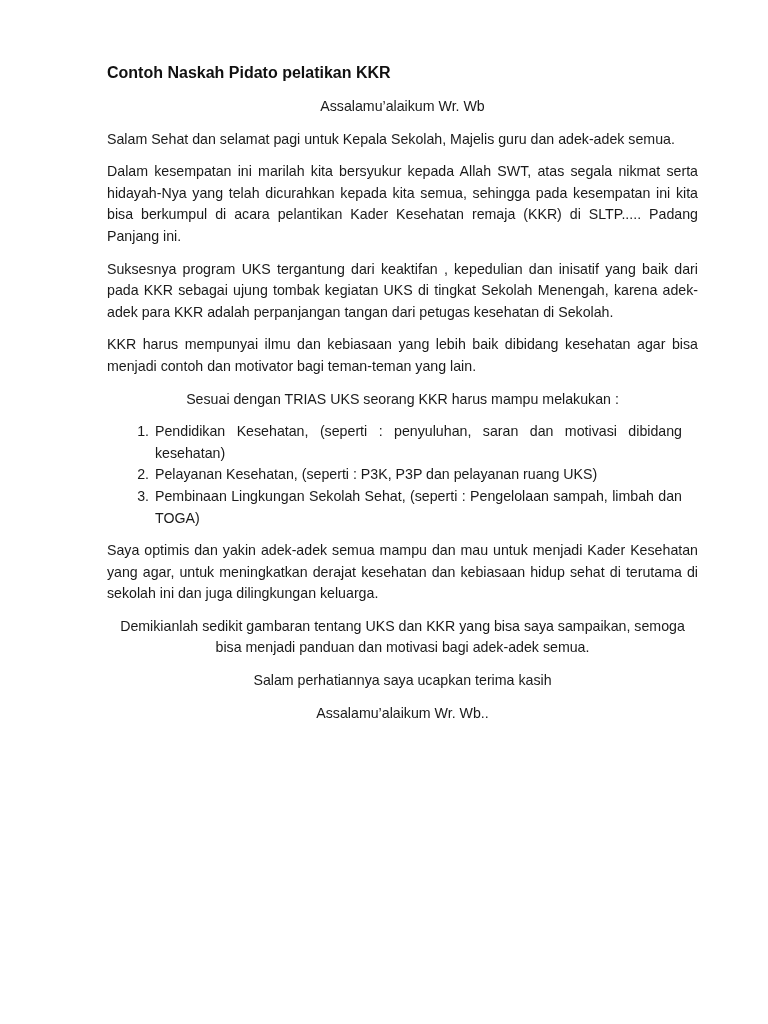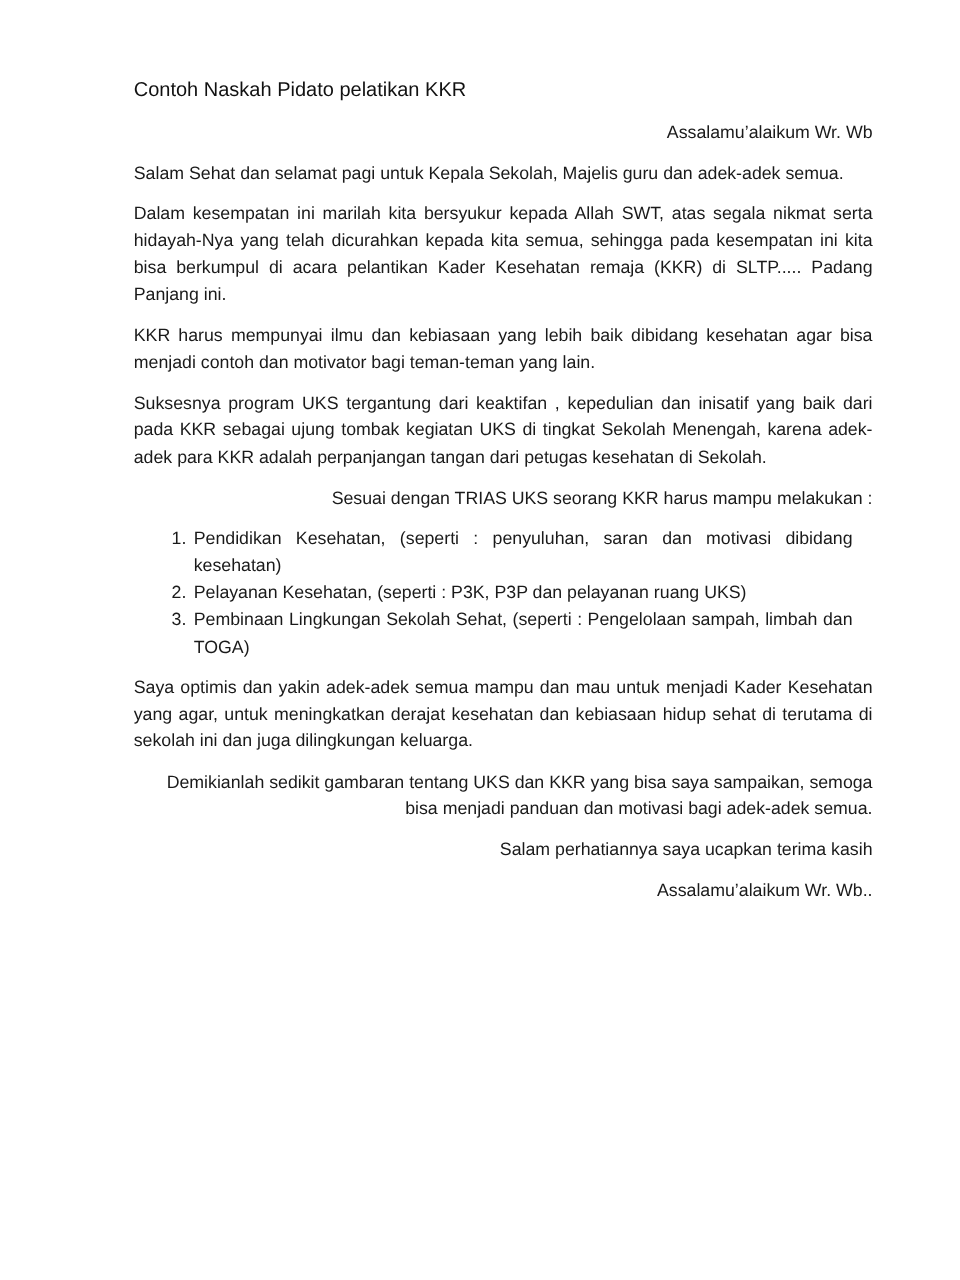--- a/index.html
+++ b/index.html
@@ -17,54 +17,54 @@
       position: absolute;
       left: 107px;
       top: 62px;
       width: 591px;
       color: #1a1a1a;
       font-family: "Liberation Sans", sans-serif;
       font-size: 14.2px;
       line-height: 21.6px;
     }
     .title {
-      font-weight: normal;
+      font-weight: bold;
       font-size: 16px;
       line-height: 22px;
       margin: 0 0 12px 0;
       color: #111111;
     }
     p {
       margin: 0 0 11px 0;
       text-align: justify;
     }
     p.left {
-      text-align: right;
+      text-align: center;
     }
     ol {
       margin: 0 16px 11px 0;
       padding-left: 46px;
     }
     ol li {
       text-align: justify;
       padding-left: 2px;
     }
   </style>
 </head>
 <body>
 
 <div class="page">
   <div class="title">Contoh Naskah Pidato pelatikan KKR</div>
 
   <p class="left">Assalamu’alaikum Wr. Wb</p>
 
   <p>Salam Sehat dan selamat pagi untuk Kepala Sekolah, Majelis guru dan adek-adek semua.</p>
   <p>Dalam kesempatan ini marilah kita bersyukur kepada Allah SWT, atas segala nikmat serta hidayah-Nya yang telah dicurahkan kepada kita semua, sehingga pada kesempatan ini kita bisa  berkumpul di acara pelantikan Kader Kesehatan remaja (KKR) di SLTP..... Padang Panjang ini.</p>
+  <p>Suksesnya program UKS tergantung dari keaktifan , kepedulian dan inisatif yang baik dari pada KKR sebagai ujung tombak kegiatan UKS di tingkat Sekolah Menengah, karena adek-adek para KKR adalah perpanjangan tangan dari petugas kesehatan di Sekolah.</p>
   <p>KKR harus mempunyai ilmu dan kebiasaan yang lebih baik dibidang kesehatan agar bisa menjadi contoh dan motivator bagi teman-teman yang lain.</p>
-  <p>Suksesnya program UKS tergantung dari keaktifan , kepedulian dan inisatif yang baik dari pada KKR sebagai ujung tombak kegiatan UKS di tingkat Sekolah Menengah, karena adek-adek para KKR adalah perpanjangan tangan dari petugas kesehatan di Sekolah.</p>
   <p class="left">Sesuai dengan TRIAS UKS seorang KKR harus mampu melakukan :</p>
 
   <ol>
     <li>Pendidikan Kesehatan, (seperti : penyuluhan, saran dan motivasi dibidang kesehatan)</li>
     <li>Pelayanan Kesehatan, (seperti : P3K, P3P dan pelayanan ruang UKS)</li>
     <li>Pembinaan Lingkungan Sekolah Sehat, (seperti : Pengelolaan sampah, limbah dan TOGA)</li>
   </ol>
 
   <p>Saya optimis dan yakin adek-adek semua mampu dan mau untuk menjadi Kader Kesehatan yang agar, untuk meningkatkan derajat kesehatan dan kebiasaan hidup sehat di terutama di sekolah ini dan juga dilingkungan keluarga.</p>
   <p class="left">Demikianlah sedikit gambaran tentang UKS dan KKR yang bisa saya sampaikan, semoga bisa menjadi panduan dan motivasi bagi adek-adek semua.</p>

